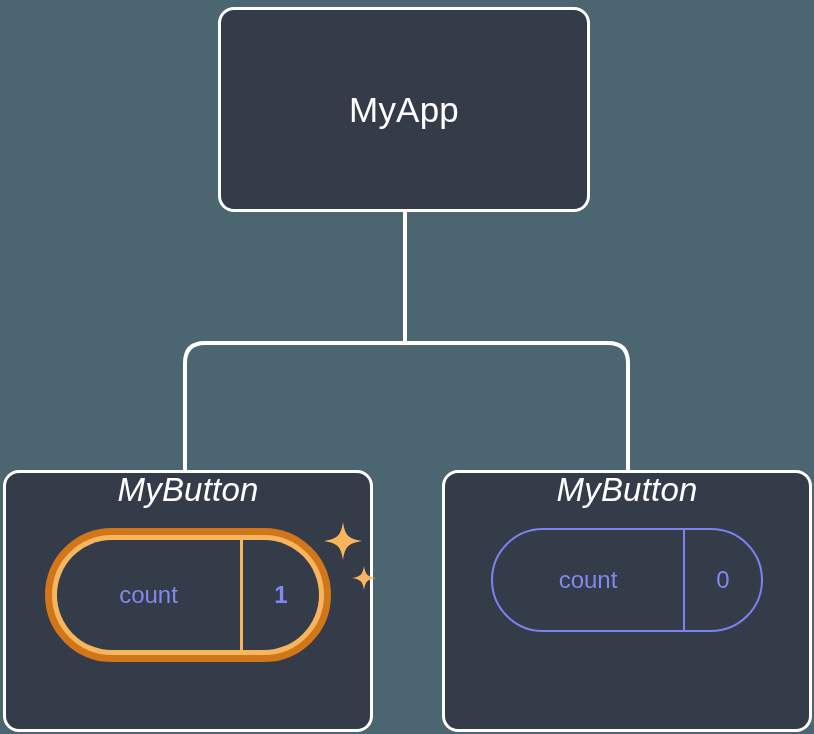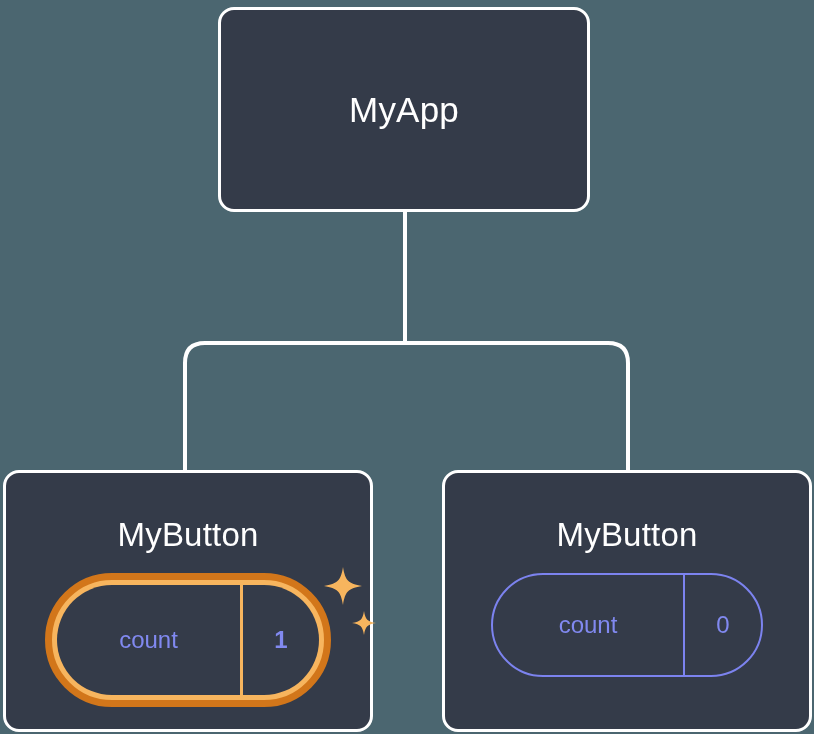--- a/index.html
+++ b/index.html
@@ -74,21 +74,21 @@
     line-height: 1;
     white-space: nowrap;
   }
 
   .node-root .node-title {
     font-size: 35px;
   }
 
   .node-child-left .node-title,
   .node-child-right .node-title {
-    margin-top: 45px;
+    font-style: italic;
   }
 
   
   .pill-wrap {
     position: relative;
     margin-top: 22px;
     display: flex;
     align-items: center;
     justify-content: center;
   }

